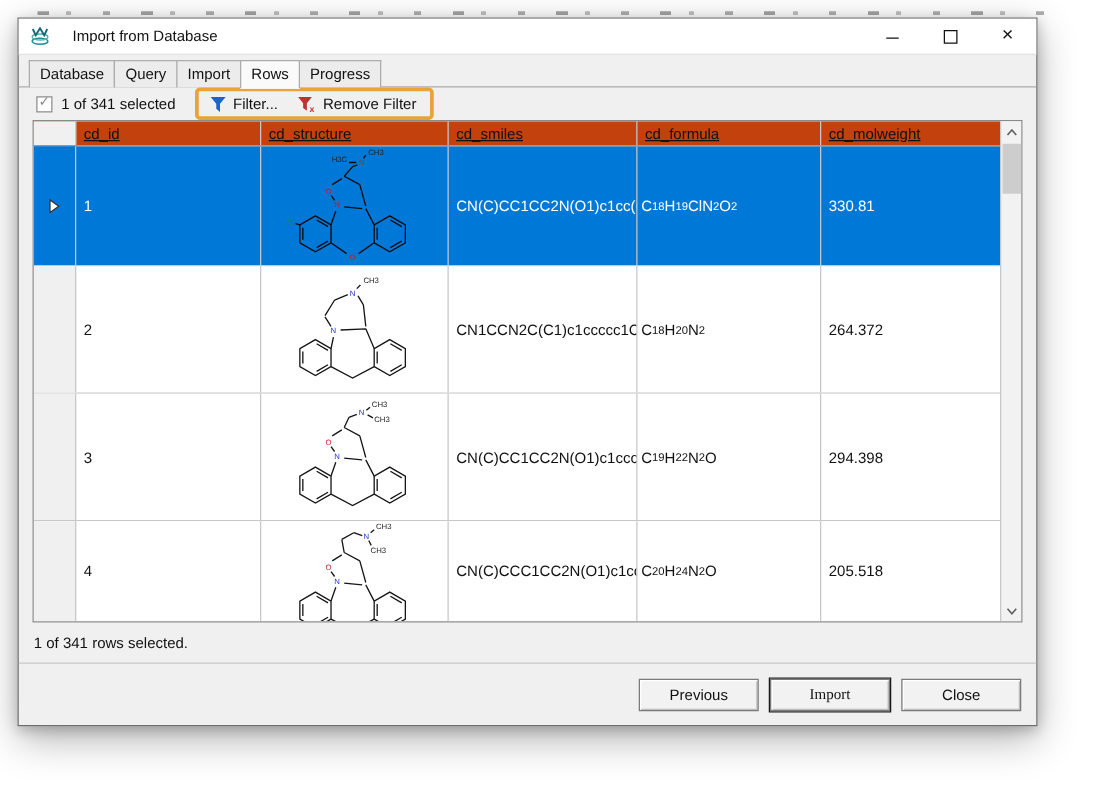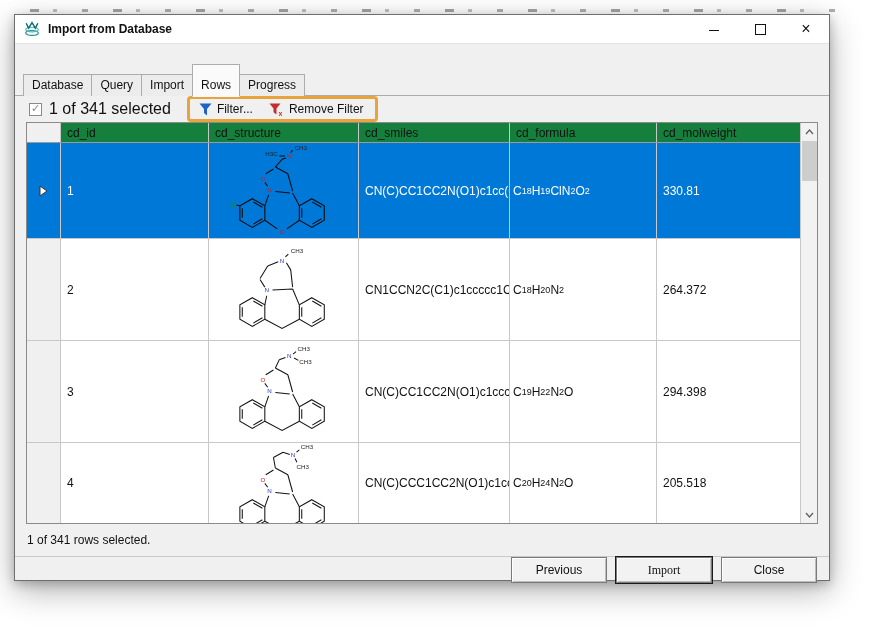--- a/index.html
+++ b/index.html
@@ -22,52 +22,52 @@
     position:absolute;left:14px;top:14px;width:816px;height:567px;
     background:#F0F0F0;border:1px solid #6e6e6e;box-sizing:border-box;
     box-shadow:0 10px 30px rgba(0,0,0,.30), 0 3px 10px rgba(0,0,0,.22);
     display:flex;flex-direction:column;
   }
 
   
   .titlebar{height:29px;flex:0 0 29px;background:#fff;display:flex;align-items:center;
     padding-left:9px;border-bottom:1px solid #e2e2e2;box-sizing:border-box;}
   .app-icon{width:17px;height:16px;flex:0 0 17px;}
-  .title-text{font-size:12px;margin-left:7px;white-space:nowrap;font-weight:bold;}
+  .title-text{font-size:12px;margin-left:17px;white-space:nowrap;}
   .win-controls{margin-left:auto;display:flex;height:100%;}
   .win-btn{width:46px;display:flex;align-items:center;justify-content:center;cursor:default;}
   .glyph-min{display:block;width:10px;border-top:1px solid #111;margin-top:2px;}
   .glyph-max{display:block;width:9px;height:9px;border:1px solid #111;}
   .glyph-close{font-size:16px;line-height:1;color:#111;}
 
   
-  .tabstrip{flex:0 0 26px;display:flex;align-items:flex-end;padding:0 0 0 8px;position:relative;margin-top:20px;}
+  .tabstrip{flex:0 0 26px;display:flex;align-items:flex-end;padding:0 0 0 8px;position:relative;}
   .tabstrip::after{content:"";position:absolute;left:0;right:0;bottom:0;border-bottom:1px solid #ACACAC;}
   .tab{font-size:12px;padding:3px 8px 4px;background:#ECECEC;border:1px solid #ACACAC;
     border-bottom:none;margin-right:-1px;position:relative;z-index:1;white-space:nowrap;}
-  .tab.active{background:#FAFAFA;z-index:3;padding-top:13px;margin-bottom:-1px;
+  .tab.active{background:#FAFAFA;z-index:3;padding-top:3px;margin-bottom:-1px;
     border-bottom:1px solid #FAFAFA;}
 
   
   .toolbar{flex:0 0 26px;display:flex;align-items:center;padding-left:14px;
     position:relative;z-index:2;overflow:visible;}
   .checkbox{width:13px;height:13px;background:#fff;border:1px solid #8A8A8A;box-sizing:border-box;
     display:flex;align-items:center;justify-content:center;flex:0 0 13px;}
   .check-glyph{color:#8a8a8a;font-size:11px;line-height:1;margin-top:-2px;}
-  .selected-label{font-size:16px;margin-left:7px;margin-right:16px;white-space:nowrap;}
+  .selected-label{font-size:12px;margin-left:7px;margin-right:16px;white-space:nowrap;}
   .filter-group{display:flex;align-items:center;gap:16px;border:3px solid #E8A33C;border-radius:4px;
     padding:3px 11px 3px 9px;background:transparent;}
   .tool-btn{display:flex;align-items:center;gap:5px;font-size:12px;white-space:nowrap;cursor:default;}
   .funnel-svg{display:block;}
 
   
   .table-wrap{margin:0 11px;flex:0 0 402px;border:1px solid #8A8A8A;background:#fff;
     box-sizing:border-box;display:flex;overflow:hidden;}
   .grid{flex:1;display:flex;flex-direction:column;min-width:0;}
-  .grid-header{display:flex;flex:0 0 20px;background:#15803d;border-bottom:1px solid #9A9A9A;box-sizing:border-box;}
+  .grid-header{display:flex;flex:0 0 20px;background:#c2410c;border-bottom:1px solid #9A9A9A;box-sizing:border-box;text-decoration:underline;}
   .hcell{font-size:12px;padding:3px 0 0 6px;border-right:1px solid #C8C8C8;box-sizing:border-box;
     white-space:nowrap;overflow:hidden;}
   .corner{width:34px;flex:0 0 34px;background:#F0F0F0;border-right:1px solid #C8C8C8;box-sizing:border-box;}
   .w-id{width:148px;flex:0 0 148px;}
   .w-struct{width:150px;flex:0 0 150px;}
   .w-smiles{width:151px;flex:0 0 151px;}
   .w-formula{width:147px;flex:0 0 147px;}
   .w-mw{flex:1;min-width:0;border-right:none !important;}
   .grid-body{flex:1;display:flex;flex-direction:column;overflow:hidden;}
   .row{display:flex;background:#fff;border-bottom:1px solid #C8C8C8;box-sizing:border-box;}

